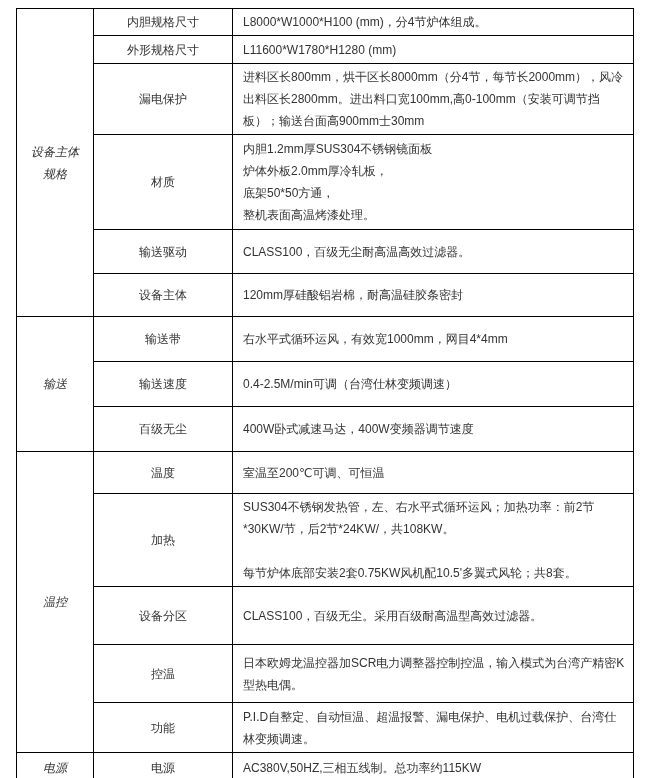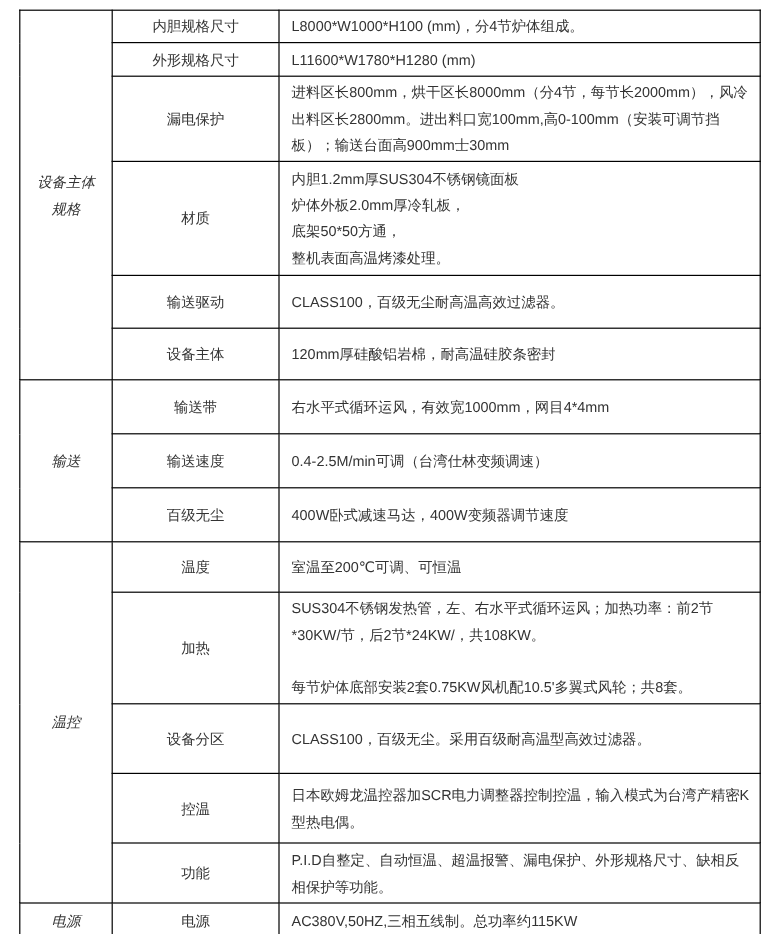--- a/index.html
+++ b/index.html
@@ -111,21 +111,21 @@
     <tr style="height:58px">
       <td class="lbl">设备分区</td>
       <td class="val">CLASS100，百级无尘。采用百级耐高温型高效过滤器。</td>
     </tr>
     <tr style="height:58px">
       <td class="lbl">控温</td>
       <td class="val">日本欧姆龙温控器加SCR电力调整器控制控温，输入模式为台湾产精密K型热电偶。</td>
     </tr>
     <tr style="height:50px">
       <td class="lbl">功能</td>
-      <td class="val">P.I.D自整定、自动恒温、超温报警、漏电保护、外形规格尺寸、缺相反相保护等功能。</td>
+      <td class="val">P.I.D自整定、自动恒温、超温报警、漏电保护、电机过载保护、台湾仕林变频调速。</td>
     </tr>
     <tr style="height:30px">
       <td class="cat">电源</td>
       <td class="lbl">电源</td>
       <td class="val">AC380V,50HZ,三相五线制。总功率约115KW</td>
     </tr>
   </tbody>
 </table>
 
 </body></html>

